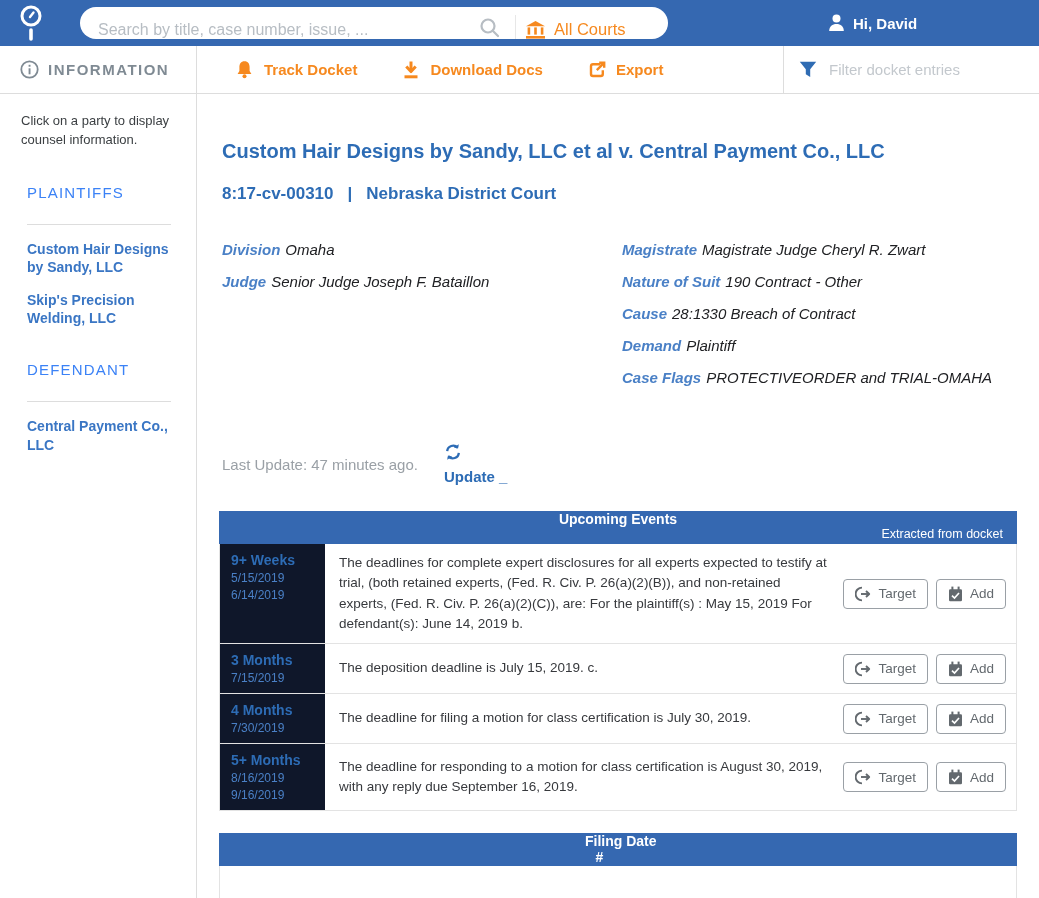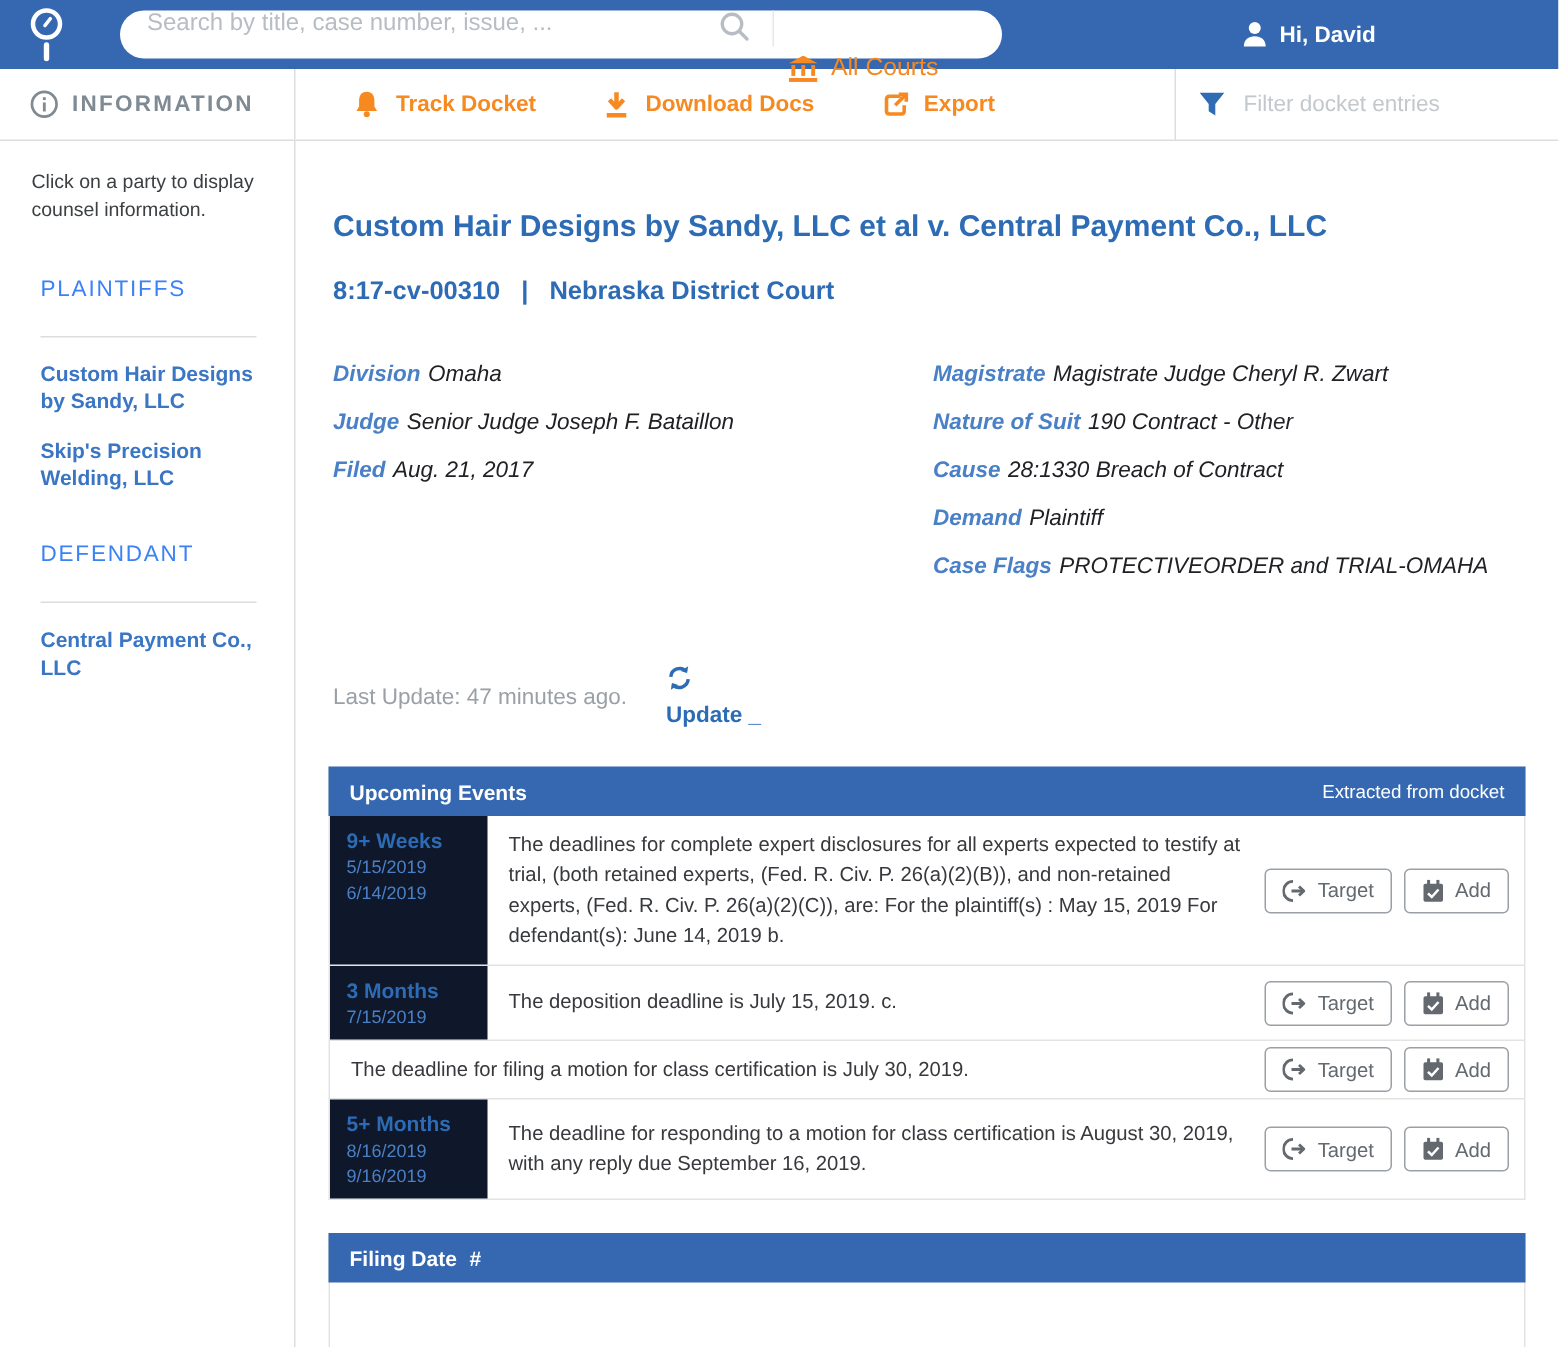--- a/index.html
+++ b/index.html
@@ -10,21 +10,21 @@
     color:#2f3337; position:relative;
   }
   
   .topbar {
     height:46px; background:#3568b1; display:flex; align-items:center;
     padding:0 0 0 14px; position:relative;
   }
   .logo { width:34px; height:44px; margin-top:2px; cursor:pointer; }
   .search-pill {
     position:absolute; left:80px; top:7px; width:588px; height:32px;
-    background:#fff; border-radius:16px; display:flex; align-items:flex-start;
+    background:#fff; border-radius:16px; display:flex; align-items:flex-end;
   }
   .search-input {
     border:none; outline:none; background:transparent; flex:0 0 395px;
     padding:0 0 0 18px; font-family:"Liberation Sans",sans-serif;
     font-size:16px; color:#3c4043;
   }
   .search-input::placeholder { color:#b7bdc3; }
   .search-mag { flex:0 0 22px; margin-left:4px; cursor:pointer; }
   .pill-divider { width:1px; height:24px; background:#e7e7e7; margin:0 10px 0 14px; }
   .courts-btn { display:flex; align-items:center; gap:9px; cursor:pointer; padding-right:18px;margin-top:29px; }
@@ -82,21 +82,21 @@
   .field-value { color:#202124; }
   
   .update-row { margin-top:42px; display:flex; align-items:center; font-size:15px; }
   .last-update { color:#9aa0a6; }
   .update-link { display:flex; align-items:flex-start; gap:7px; margin-left:26px; cursor:pointer;flex-direction:column; }
   .update-label { color:#2d6cb5; font-weight:bold; }
   
   .tbl { margin-top:26px; width:798px; margin-left:-3px; border:1px solid #e3e3e3; border-top:none; }
   .tbl-head {
     height:33px; background:#3568b1; color:#fff; display:flex; align-items:center;
-    padding:0 14px; margin:0 -1px;
+    padding:0 14px; margin:0 -1px;flex-direction:column;
   }
   .tbl-head-title { font-size:14px; font-weight:bold; }
   .tbl-head-note { margin-left:auto; font-size:12.5px; }
   
   .ev-row { display:flex; border-bottom:1px solid #e3e3e3; }
   .ev-row:last-child { border-bottom:none; }
   .ev-left { flex:0 0 105px; background:#0f172a; padding:8px 6px 8px 11px; }
   .ev-period { color:#2d6cb5; font-size:14px; font-weight:bold; }
   .ev-date { color:#4a80c6; font-size:12px; margin-top:3px; }
   .ev-text {
@@ -230,21 +230,20 @@
       <span>Nebraska District Court</span>
     </div>
 
     <div class="fields">
       <div class="fields-col-left">
 
           <div class="field-row"><span class="field-label">Division</span><span class="field-value">Omaha</span></div>
 
           <div class="field-row"><span class="field-label">Judge</span><span class="field-value">Senior Judge Joseph F. Bataillon</span></div>
 
-          <div class="field-row"><span class="field-label">Filed</span><span class="field-value">Aug. 21, 2017</span></div>
         </div>
       <div class="fields-col-right">
 
           <div class="field-row"><span class="field-label">Magistrate</span><span class="field-value">Magistrate Judge Cheryl R. Zwart</span></div>
 
           <div class="field-row"><span class="field-label">Nature of Suit</span><span class="field-value">190 Contract - Other</span></div>
 
           <div class="field-row"><span class="field-label">Cause</span><span class="field-value">28:1330 Breach of Contract</span></div>
 
           <div class="field-row"><span class="field-label">Demand</span><span class="field-value">Plaintiff</span></div>
@@ -333,20 +332,27 @@
                   <rect x="3.4" y="0.6" width="2" height="3.6" fill="#63696e"></rect>
                   <rect x="9.6" y="0.6" width="2" height="3.6" fill="#63696e"></rect>
                   <path d="M4 9.6 L6.5 12 L11 7" fill="none" stroke="#fff" stroke-width="1.7"></path>
                 </svg>
                 <span>Add</span>
               </button>
             </div>
           </div>
 
           <div class="ev-row">
+            <div class="ev-left">
+              <div class="ev-period">4 Months</div>
+              <div>
+
+                  <div class="ev-date">7/30/2019</div>
+                </div>
+            </div>
             <div class="ev-text">
               <span>The deadline for filing a motion for class certification is July 30, 2019.</span>
             </div>
             <div class="ev-actions">
               <button class="act-btn">
                 <svg width="16" height="16" viewBox="0 0 16 16" fill="none" stroke="#63696e">
                   <path d="M7 1.6 A6.4 6.4 0 1 0 7 14.4" stroke-width="1.9"></path>
                   <path d="M6 8 H14" stroke-width="1.9"></path>
                   <path d="M11 5 L14.2 8 L11 11" stroke-width="1.9" stroke-linejoin="round"></path>
                 </svg>

